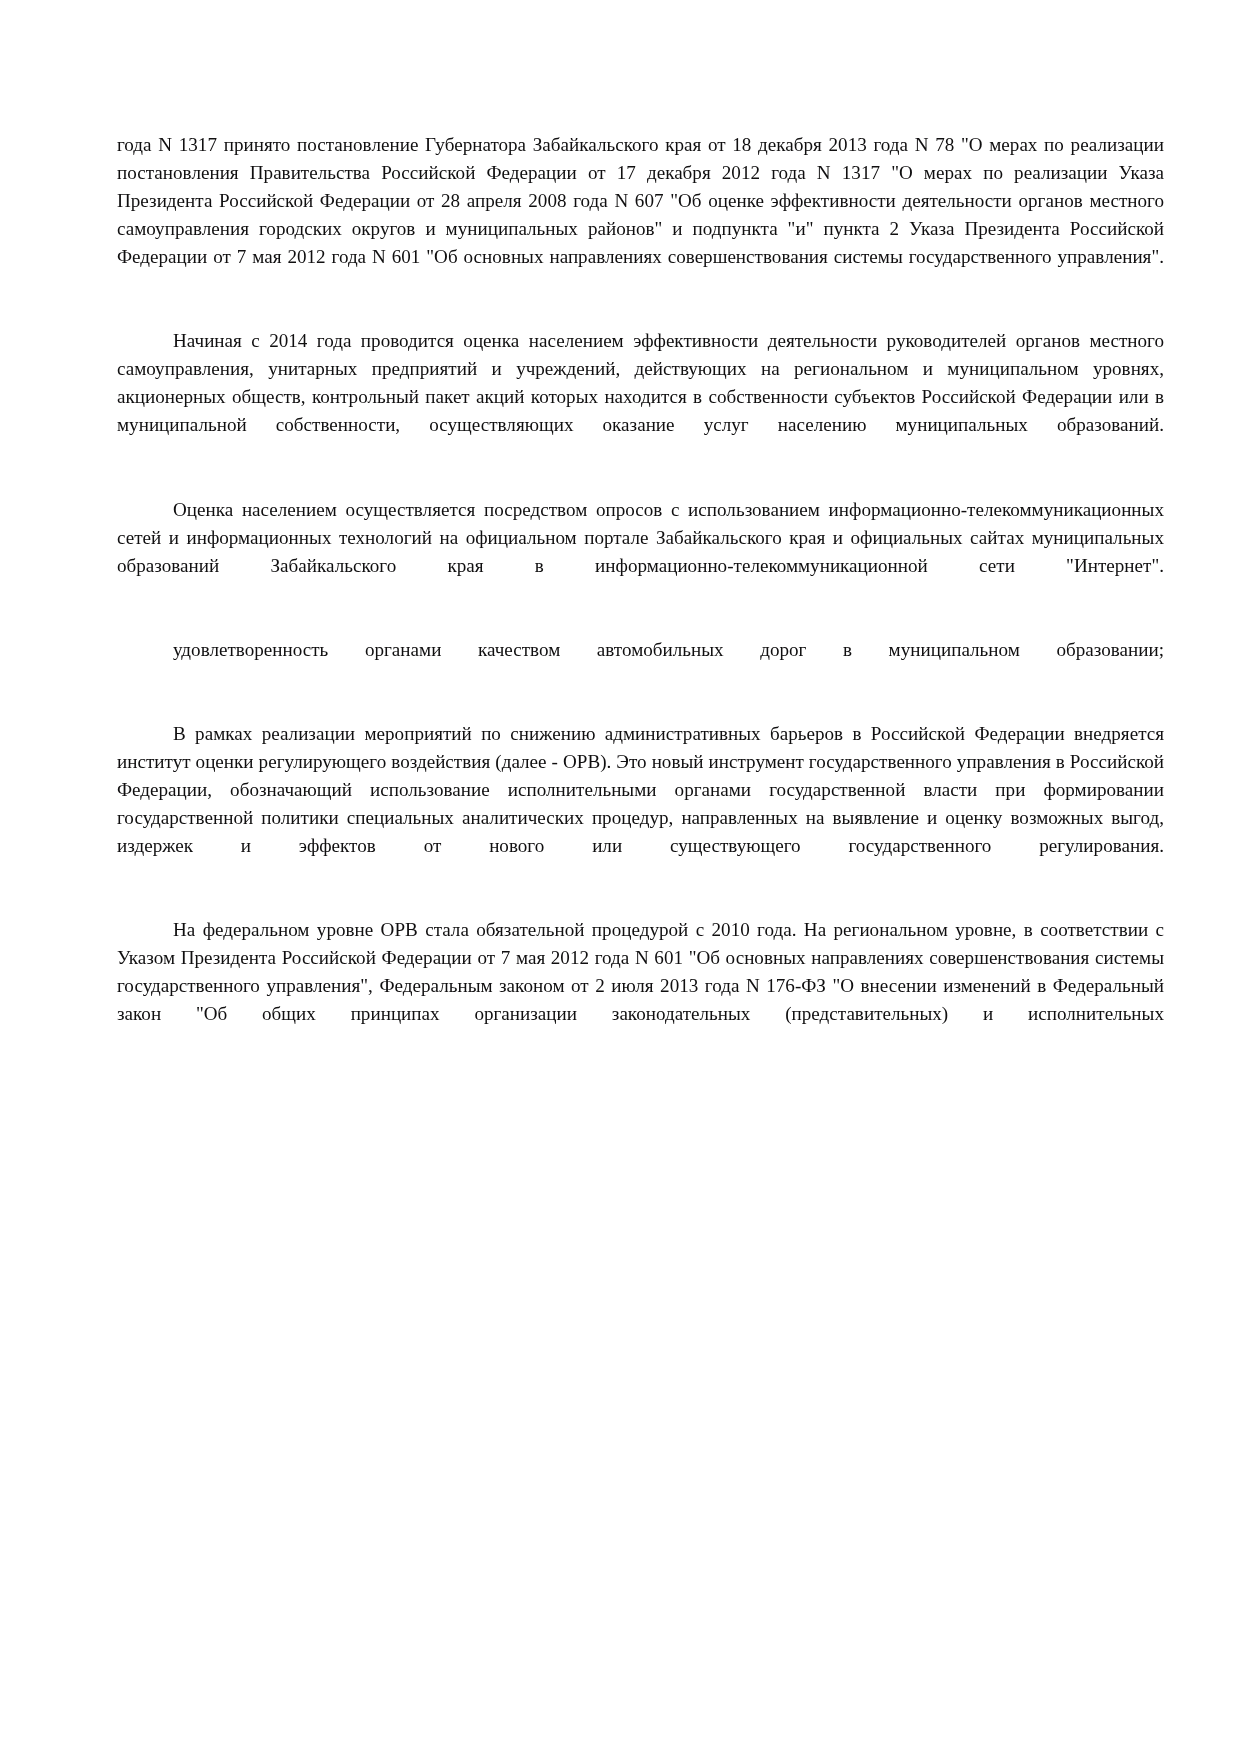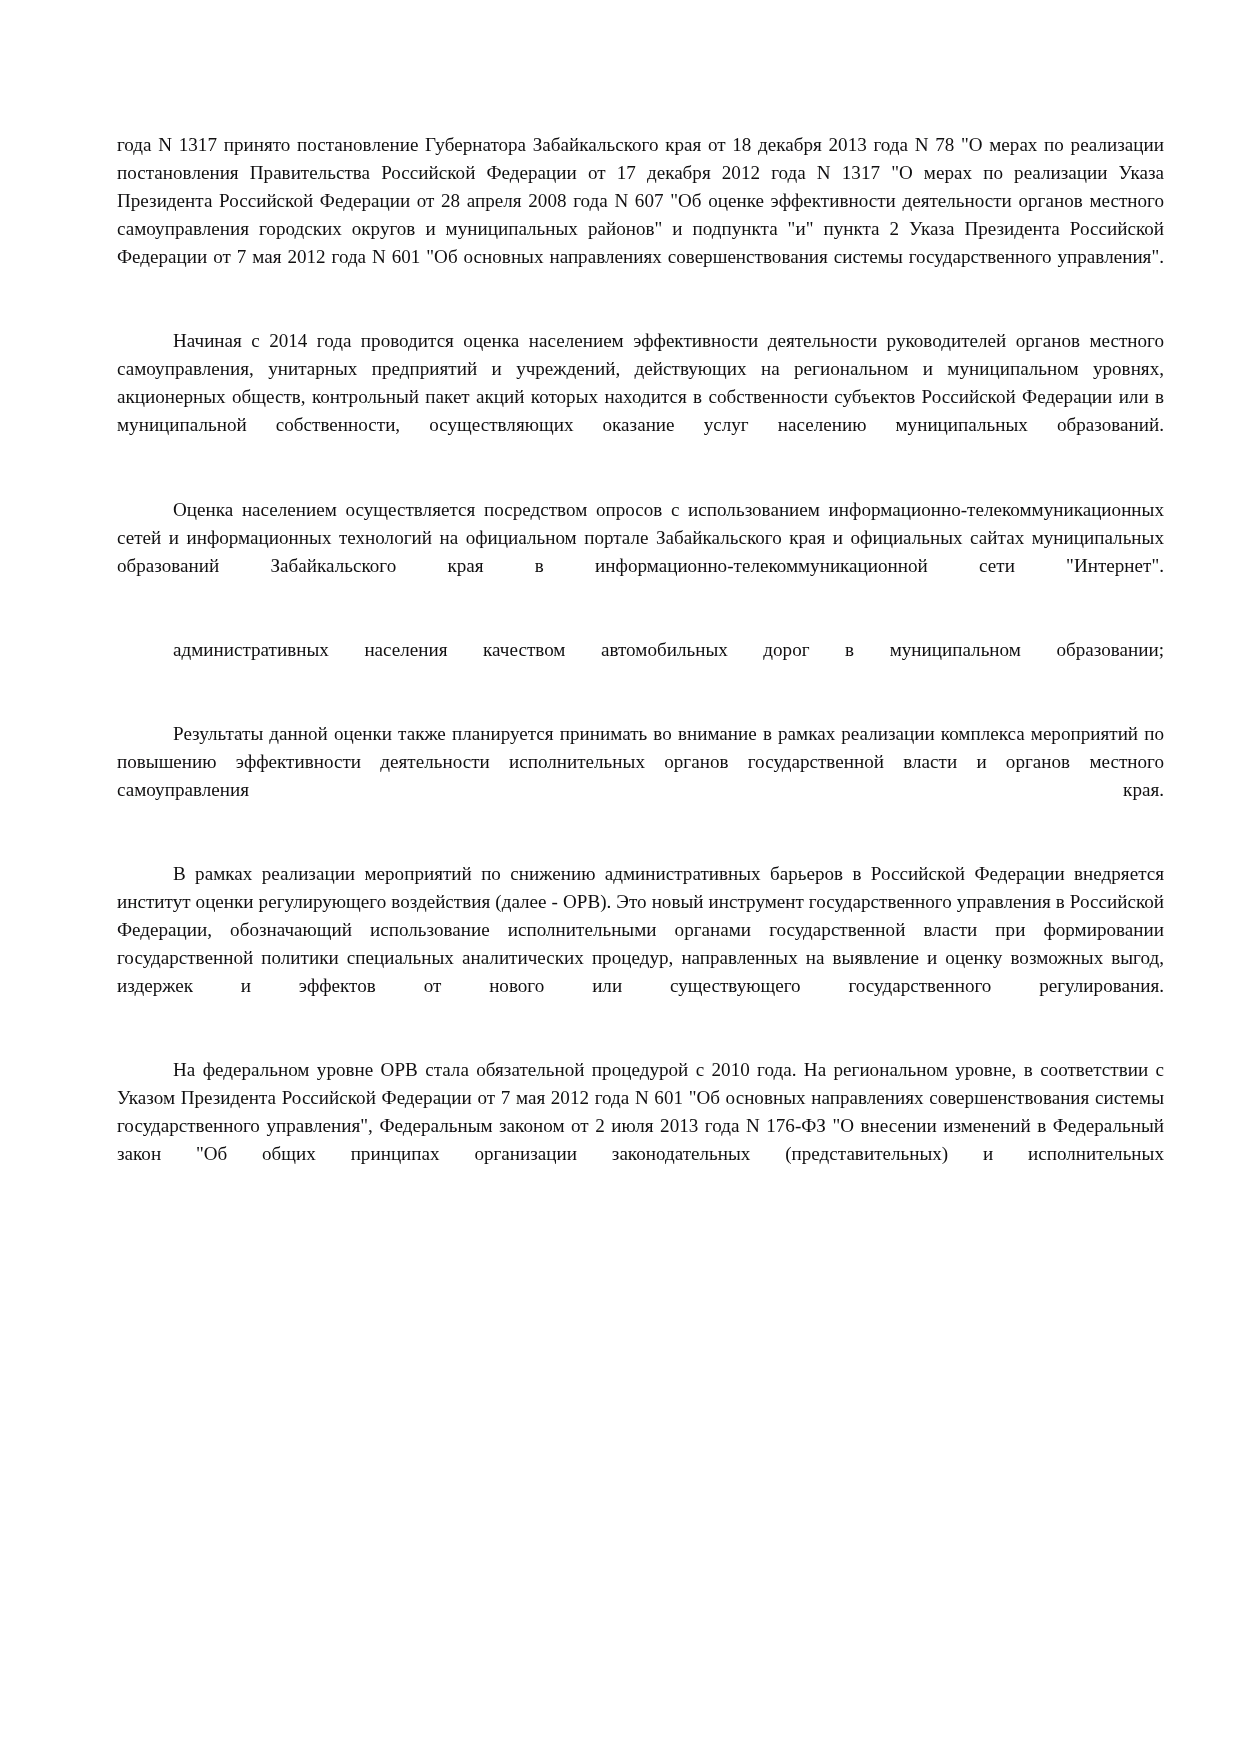--- a/index.html
+++ b/index.html
@@ -59,23 +59,22 @@
   <div class="text-column">
 
     <p class="para no-indent">года N 1317 принято постановление Губернатора Забайкальского края от 18 декабря 2013 года N 78 "О мерах по реализации постановления Правительства Российской Федерации от 17 декабря 2012 года N 1317 "О мерах по реализации Указа Президента Российской Федерации от 28 апреля 2008 года N 607 "Об оценке эффективности деятельности органов местного самоуправления городских округов и муниципальных районов" и подпункта "и" пункта 2 Указа Президента Российской Федерации от 7 мая 2012 года N 601 "Об основных направлениях совершенствования системы государственного управления".</p>
 
     <p class="para indent">Начиная с 2014 года проводится оценка населением эффективности деятельности руководителей органов местного самоуправления, унитарных предприятий и учреждений, действующих на региональном и муниципальном уровнях, акционерных обществ, контрольный пакет акций которых находится в собственности субъектов Российской Федерации или в муниципальной собственности, осуществляющих оказание услуг населению муниципальных образований.</p>
 
     <p class="para indent">Оценка населением осуществляется посредством опросов с использованием информационно-телекоммуникационных сетей и информационных технологий на официальном портале Забайкальского края и официальных сайтах муниципальных образований Забайкальского края в информационно-телекоммуникационной сети "Интернет".</p>
 
 
 
-    <p class="para indent">административных населения качеством автомобильных дорог в муниципальном образовании;</p>
+    <p class="para indent">удовлетворенность органами качеством автомобильных дорог в муниципальном образовании;</p>
 
 
-    <p class="para indent">Результаты данной оценки также планируется принимать во внимание в рамках реализации комплекса мероприятий по повышению эффективности деятельности исполнительных органов государственной власти и органов местного самоуправления края.</p>
 
     <p class="para indent">В рамках реализации мероприятий по снижению административных барьеров в Российской Федерации внедряется институт оценки регулирующего воздействия (далее - ОРВ). Это новый инструмент государственного управления в Российской Федерации, обозначающий использование исполнительными органами государственной власти при формировании государственной политики специальных аналитических процедур, направленных на выявление и оценку возможных выгод, издержек и эффектов от нового или существующего государственного регулирования.</p>
 
     <p class="para indent">На федеральном уровне ОРВ стала обязательной процедурой с 2010 года. На региональном уровне, в соответствии с Указом Президента Российской Федерации от 7 мая 2012 года N 601 "Об основных направлениях совершенствования системы государственного управления", Федеральным законом от 2 июля 2013 года N 176-ФЗ "О внесении изменений в Федеральный закон "Об общих принципах организации законодательных (представительных) и исполнительных</p>
 
   </div>
 </div>
 
 </body></html>

